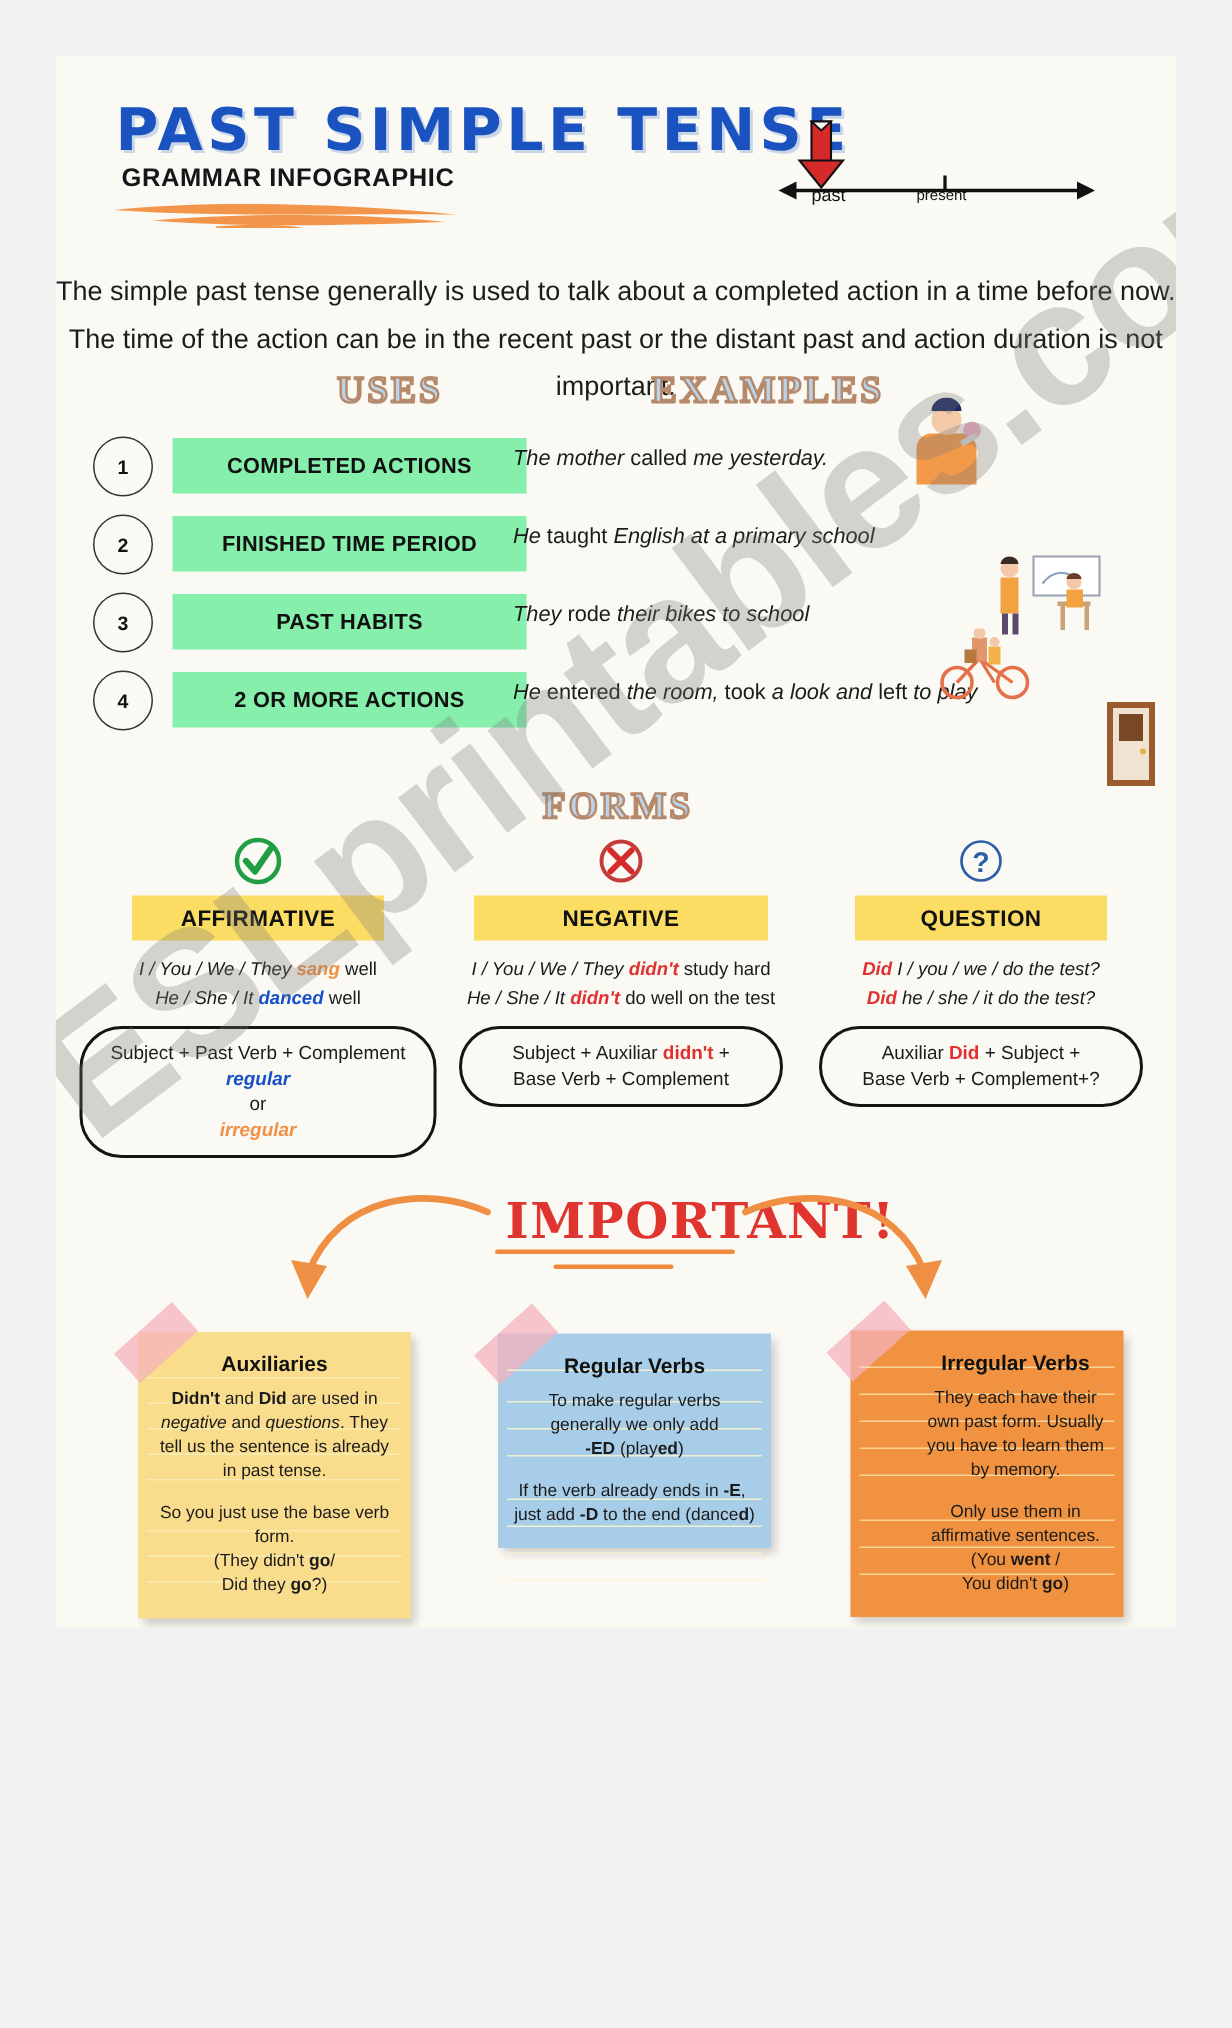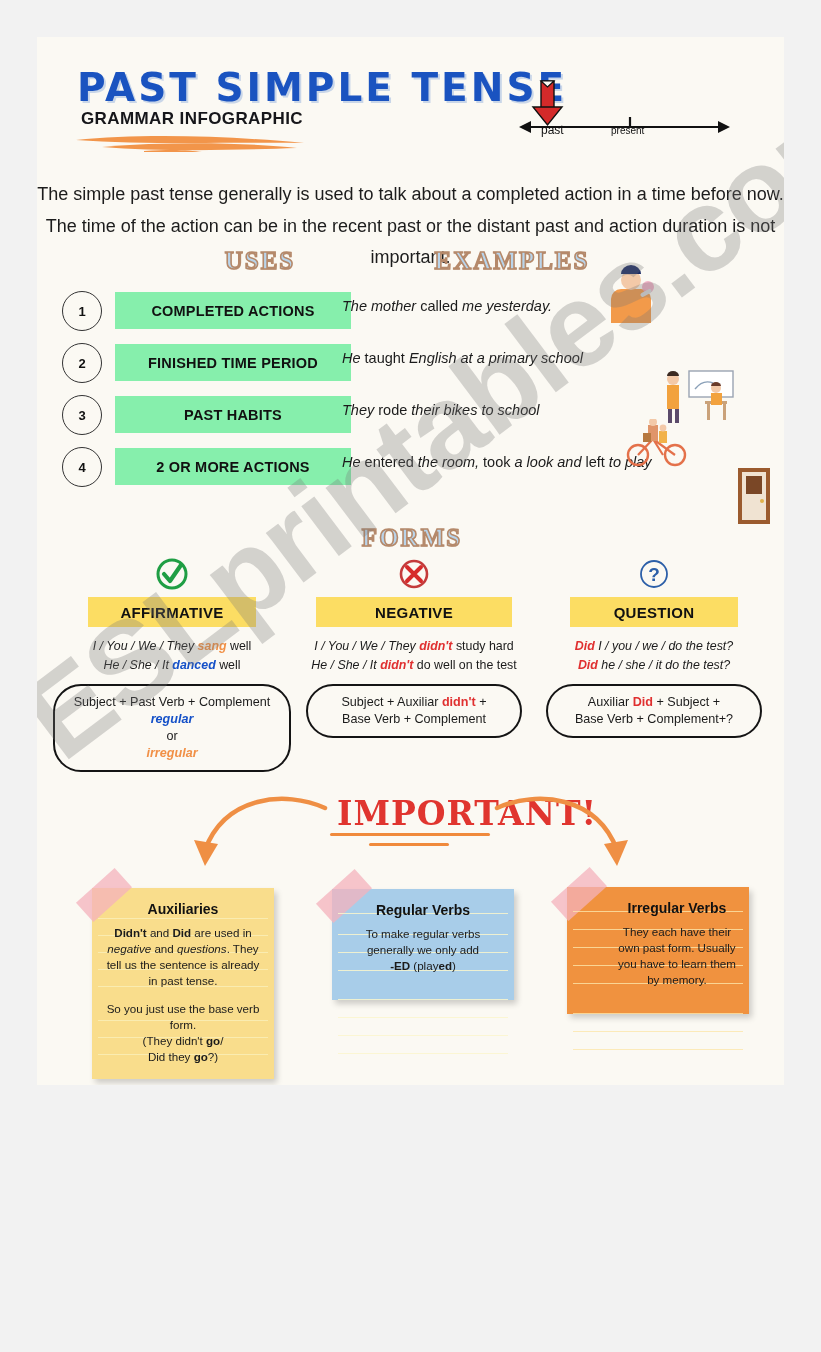--- a/index.html
+++ b/index.html
@@ -471,37 +471,39 @@
     <div class="ruled" style="top:63px"></div>
       <div class="ruled" style="top:81px"></div>
     <div class="ruled" style="top:110px"></div>
       <div class="ruled" style="top:128px"></div>
     <div class="ruled" style="top:146px"></div>
       <div class="ruled" style="top:164px"></div>
     <div class="card-inner">
       <h4>Regular Verbs</h4>
       <p>To make regular verbs generally we only add<br><b>-ED</b> (play<b>ed</b>)</p>
       <div class="gap"></div>
+      <p>If the verb already ends in <b>-E</b>,&nbsp; just add <b>-D</b> to the end (dance<b>d</b>)</p>
     </div>
   </div>
 
   <div class="card" id="card-irregular">
     <div class="tape"></div>
     <div class="ruled" style="top:24px"></div>
       <div class="ruled" style="top:42px"></div>
     <div class="ruled" style="top:60px"></div>
       <div class="ruled" style="top:78px"></div>
     <div class="ruled" style="top:96px"></div>
       <div class="ruled" style="top:126px"></div>
     <div class="ruled" style="top:144px"></div>
       <div class="ruled" style="top:162px"></div>
     <div class="card-inner">
       <h4>Irregular Verbs</h4>
       <p>They each have their own past form. Usually you have to learn them by memory.</p>
       <div class="gap"></div>
+      <p>Only use them in affirmative sentences.<br>(You <b>went</b> /<br>You didn't <b>go</b>)</p>
     </div>
   </div>
 
   <div class="watermark">
     <span>ESLprintables.com</span>
   </div>
 
 </div>
 
 </body></html>

